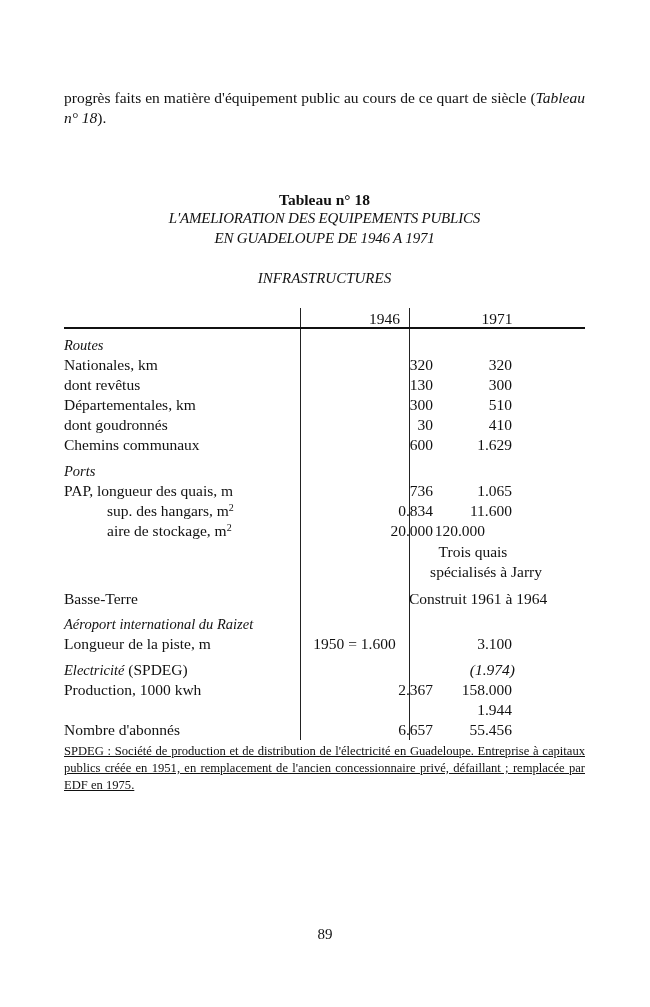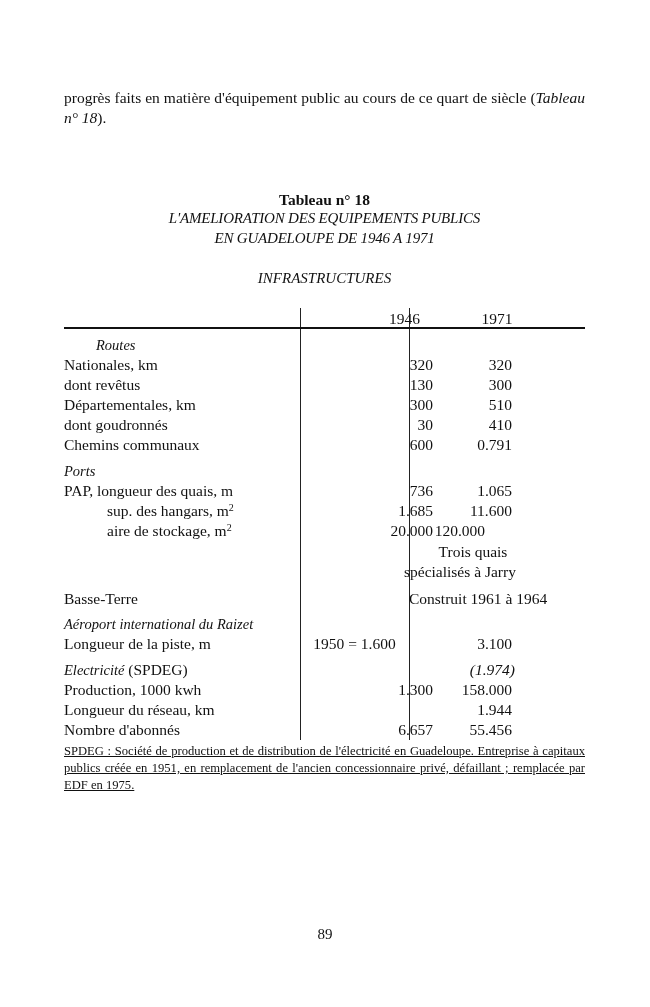--- a/index.html
+++ b/index.html
@@ -81,21 +81,21 @@
       text-align: right;
       white-space: nowrap;
     }
     .row .c2.center {
       left: 345px;
       width: 176px;
       text-align: left;
     }
     .hdr .c1h {
       position: absolute;
-      left: 240px;
+      left: 220px;
       width: 109px;
       text-align: center;
       padding-left: 46px;
     }
     .hdr .c2h {
       position: absolute;
       left: 345px;
       width: 176px;
       text-align: center;
     }
@@ -133,21 +133,21 @@
 
 <div class="vline" style="left:300px; top:308px; height:432px;"></div>
 <div class="vline" style="left:409px; top:308px; height:432px;"></div>
 <div class="hline" style="left:64px; top:327px; width:521px;"></div>
 
 <div class="row hdr" style="top:309px;">
   <span class="c1h">1946</span>
   <span class="c2h">1971</span>
 </div>
 
-<div class="row" style="top:335px;margin-left:32px;">
+<div class="row" style="top:335px;">
   <span class="lbl it">Routes</span>
 </div>
 <div class="row" style="top:355px;">
   <span class="lbl">Nationales, km</span>
   <span class="c1">320</span>
   <span class="c2">320</span>
 </div>
 <div class="row" style="top:375px;">
   <span class="lbl">dont revêtus</span>
   <span class="c1">130</span>
@@ -159,46 +159,46 @@
   <span class="c2">510</span>
 </div>
 <div class="row" style="top:415px;">
   <span class="lbl">dont goudronnés</span>
   <span class="c1">30</span>
   <span class="c2">410</span>
 </div>
 <div class="row" style="top:435px;">
   <span class="lbl">Chemins communaux</span>
   <span class="c1">600</span>
-  <span class="c2">0.791</span>
+  <span class="c2">1.629</span>
 </div>
 
 <div class="row" style="top:461px;">
   <span class="lbl it">Ports</span>
 </div>
 <div class="row" style="top:481px;">
   <span class="lbl">PAP, longueur des quais, m</span>
   <span class="c1">736</span>
   <span class="c2">1.065</span>
 </div>
 <div class="row" style="top:501px;">
   <span class="lbl indent"><span>sup. des hangars, m</span><sup>2</sup></span>
-  <span class="c1">1.685</span>
+  <span class="c1">0.834</span>
   <span class="c2">11.600</span>
 </div>
 <div class="row" style="top:521px;">
   <span class="lbl indent"><span>aire de stockage, m</span><sup>2</sup></span>
   <span class="c1">20.000</span>
   <span class="c2" style="width:76px;">120.000</span>
 </div>
 <div class="row" style="top:542px;">
   <span class="c2" style="width:138px; text-align:center; left:340px;">Trois quais</span>
 </div>
 <div class="row" style="top:562px;">
-  <span class="c2" style="width:138px; text-align:left; left:340px;">spécialisés à Jarry</span>
+  <span class="c2" style="width:138px; text-align:right; left:340px;">spécialisés à Jarry</span>
 </div>
 <div class="row" style="top:589px;">
   <span class="lbl">Basse-Terre</span>
   <span class="c2 center">Construit 1961 à 1964</span>
 </div>
 
 <div class="row" style="top:614px;">
   <span class="lbl it">Aéroport international du Raizet</span>
 </div>
 <div class="row" style="top:634px;">
@@ -206,25 +206,24 @@
   <span class="c1 center">1950 = 1.600</span>
   <span class="c2">3.100</span>
 </div>
 
 <div class="row" style="top:660px;">
   <span class="lbl"><i style="font-size:14.5px;margin-top:20px;">Electricité</i><span> (SPDEG)</span></span>
   <span class="c2 it" style="width:106px;font-family:Liberation Serif, serif;">(1.974)</span>
 </div>
 <div class="row" style="top:680px;">
   <span class="lbl">Production, 1000 kwh</span>
-  <span class="c1">1.300</span>
+  <span class="c1">2.367</span>
   <span class="c2">158.000</span>
 </div>
 <div class="row" style="top:700px;">
-  <span class="lbl">Longueur du réseau, km</span>
   <span class="c2">1.944</span>
 </div>
 <div class="row" style="top:720px;">
   <span class="lbl">Nombre d'abonnés</span>
   <span class="c1">6.657</span>
   <span class="c2">55.456</span>
 </div>
 
 <div class="note">SPDEG : Société de production et de distribution de l'électricité en Guadeloupe. Entreprise à capitaux publics créée en 1951, en remplacement de l'ancien concessionnaire privé, défaillant ; remplacée par EDF en 1975.</div>
 

